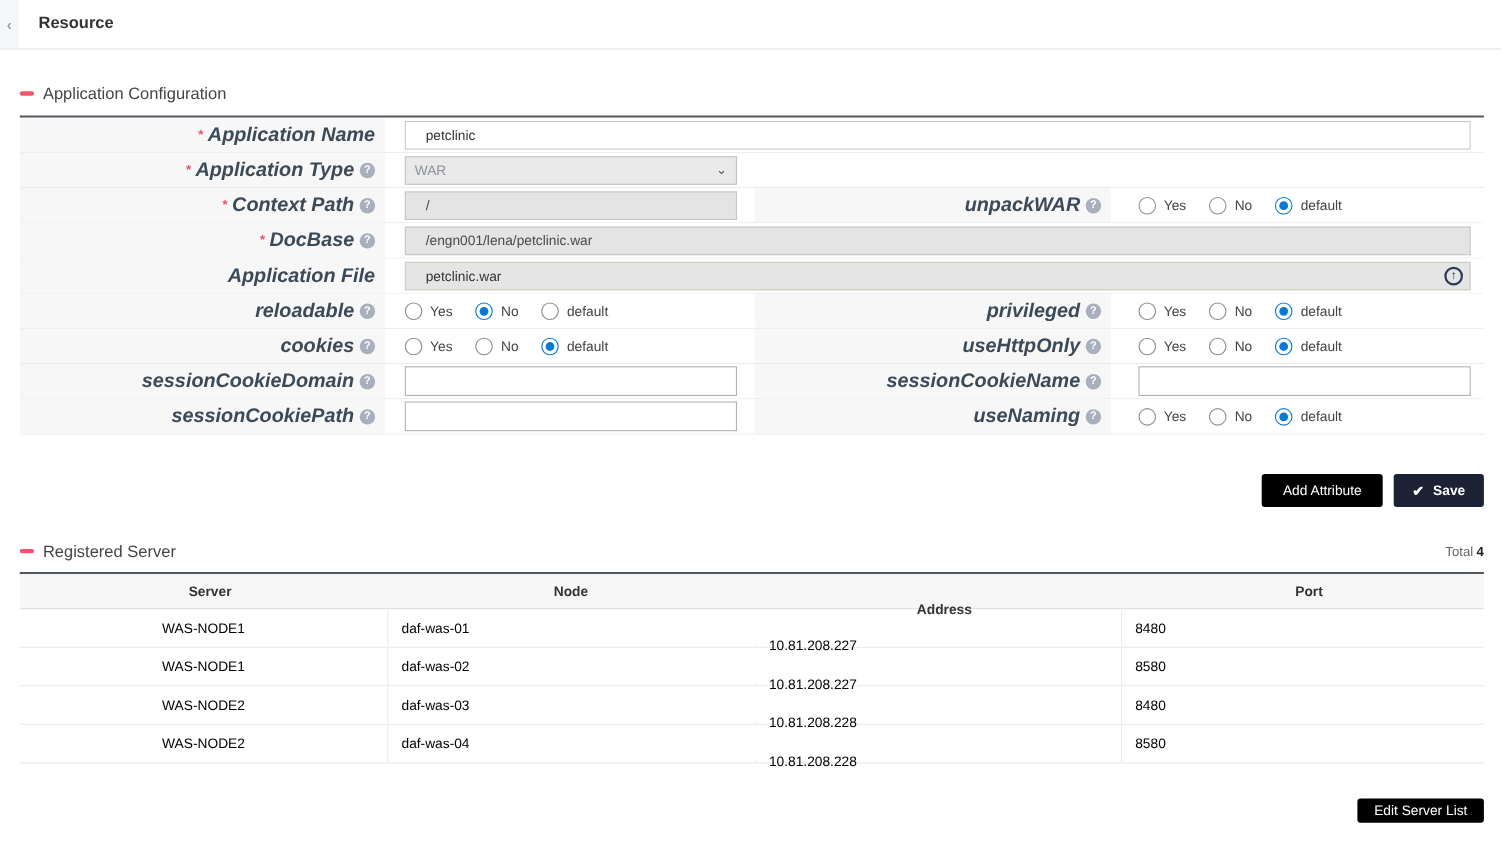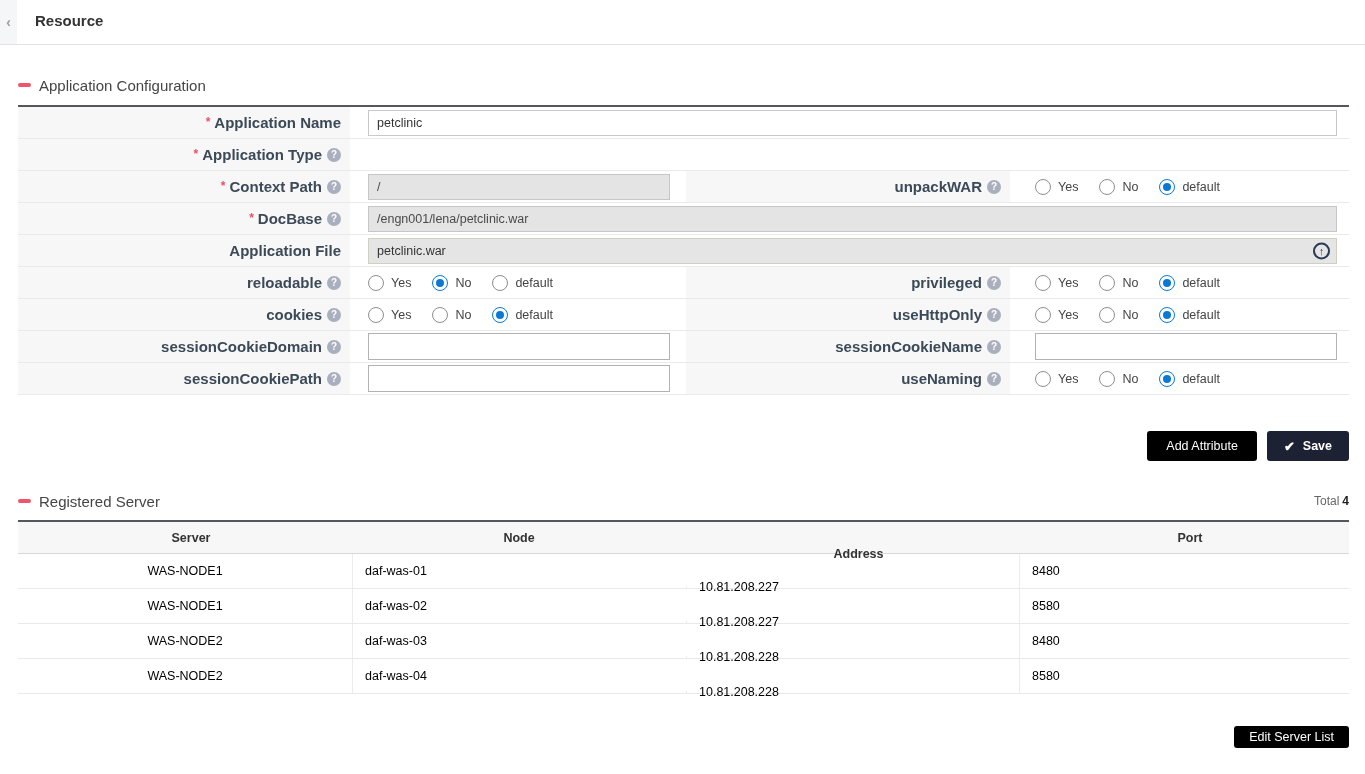--- a/index.html
+++ b/index.html
@@ -22,31 +22,31 @@
   .sec-head .spacer { flex:1; }
   .total { font-size:12px; color:#666; }
   .total b { color:#222; margin-left:3px; }
 
   
   .form-table { margin-top:9px; border-top:2px solid #53575e; }
   .frow { display:flex; align-items:stretch; height:32px; border-bottom:1px solid #eaeaea; }
   .lbl { width:332px; flex:0 0 auto; background:#f7f7f8; display:flex; align-items:center;
          justify-content:flex-end; padding-right:9px; }
   .lbl-r { width:324px; }
-  .lbl-text { font-size:15px; font-weight:bold; color:#3c4957; white-space:nowrap; }
+  .lbl-text { font-size:18px; font-weight:bold; color:#3c4957; white-space:nowrap;font-style:italic; }
   .req { color:#e8506a; font-size:12px; font-weight:bold; margin-right:4px; position:relative; top:-1px; }
   .help { width:14px; height:14px; border-radius:50%; background:#a9afbc; color:#fff; font-size:10px;
           font-weight:bold; display:inline-flex; align-items:center; justify-content:center;
           margin-left:5px; flex:0 0 auto; cursor:pointer; }
   .val { flex:1; display:flex; align-items:center; padding:0 12px 0 18px; background:#fff; }
   .val-left { flex:0 0 auto; width:336px; padding-right:0; }
   .val-right { padding-left:25px; }
 
   input.txt { height:26px; width:100%; border:1px solid #c9c9c9; background:#fff; font-size:12.5px;
-              color:#333; padding:0 8px; font-family:"Liberation Sans", sans-serif; outline:none; }
+              color:#333; padding:0 18px; font-family:"Liberation Sans", sans-serif; outline:none; }
   input.txt.empty { border:1px solid #b2b2b2; height:27px; }
   input.txt.disabled { background:#e4e4e4; border:1px solid #c6c6c6; color:#4a4a4a; }
   .w300 { width:302px !important; flex:0 0 auto; }
 
   .file-wrap { position:relative; width:100%; }
   input.txt.beige { background:#e5e5e5; border:1px solid #cfcfc2; }
   .upload-ic { position:absolute; right:7px; top:50%; transform:translateY(-50%);
                width:17px; height:17px; border:2px solid #2b3a55; border-radius:50%;
                display:flex; align-items:center; justify-content:center; cursor:pointer;
                color:#2b3a55; font-size:11px; font-weight:bold; line-height:1; background:transparent; }
@@ -118,20 +118,26 @@
         <input class="txt" type="text" value="petclinic" style="">
       </div>
     </div>
 
     <div class="frow">
       <div class="lbl">
         <span class="req">*</span>
         <span class="lbl-text">Application Type</span>
         <span class="help">?</span>
       </div>
+      <div class="val">
+        <div class="select">
+          <span class="sel-text">WAR</span>
+          <span class="chev">⌄</span>
+        </div>
+      </div>
     </div>
 
     <div class="frow">
       <div class="lbl">
         <span class="req">*</span>
         <span class="lbl-text">Context Path</span>
         <span class="help">?</span>
       </div>
       <div class="val val-left">
         <input class="txt disabled w300" type="text" value="/" style="">

